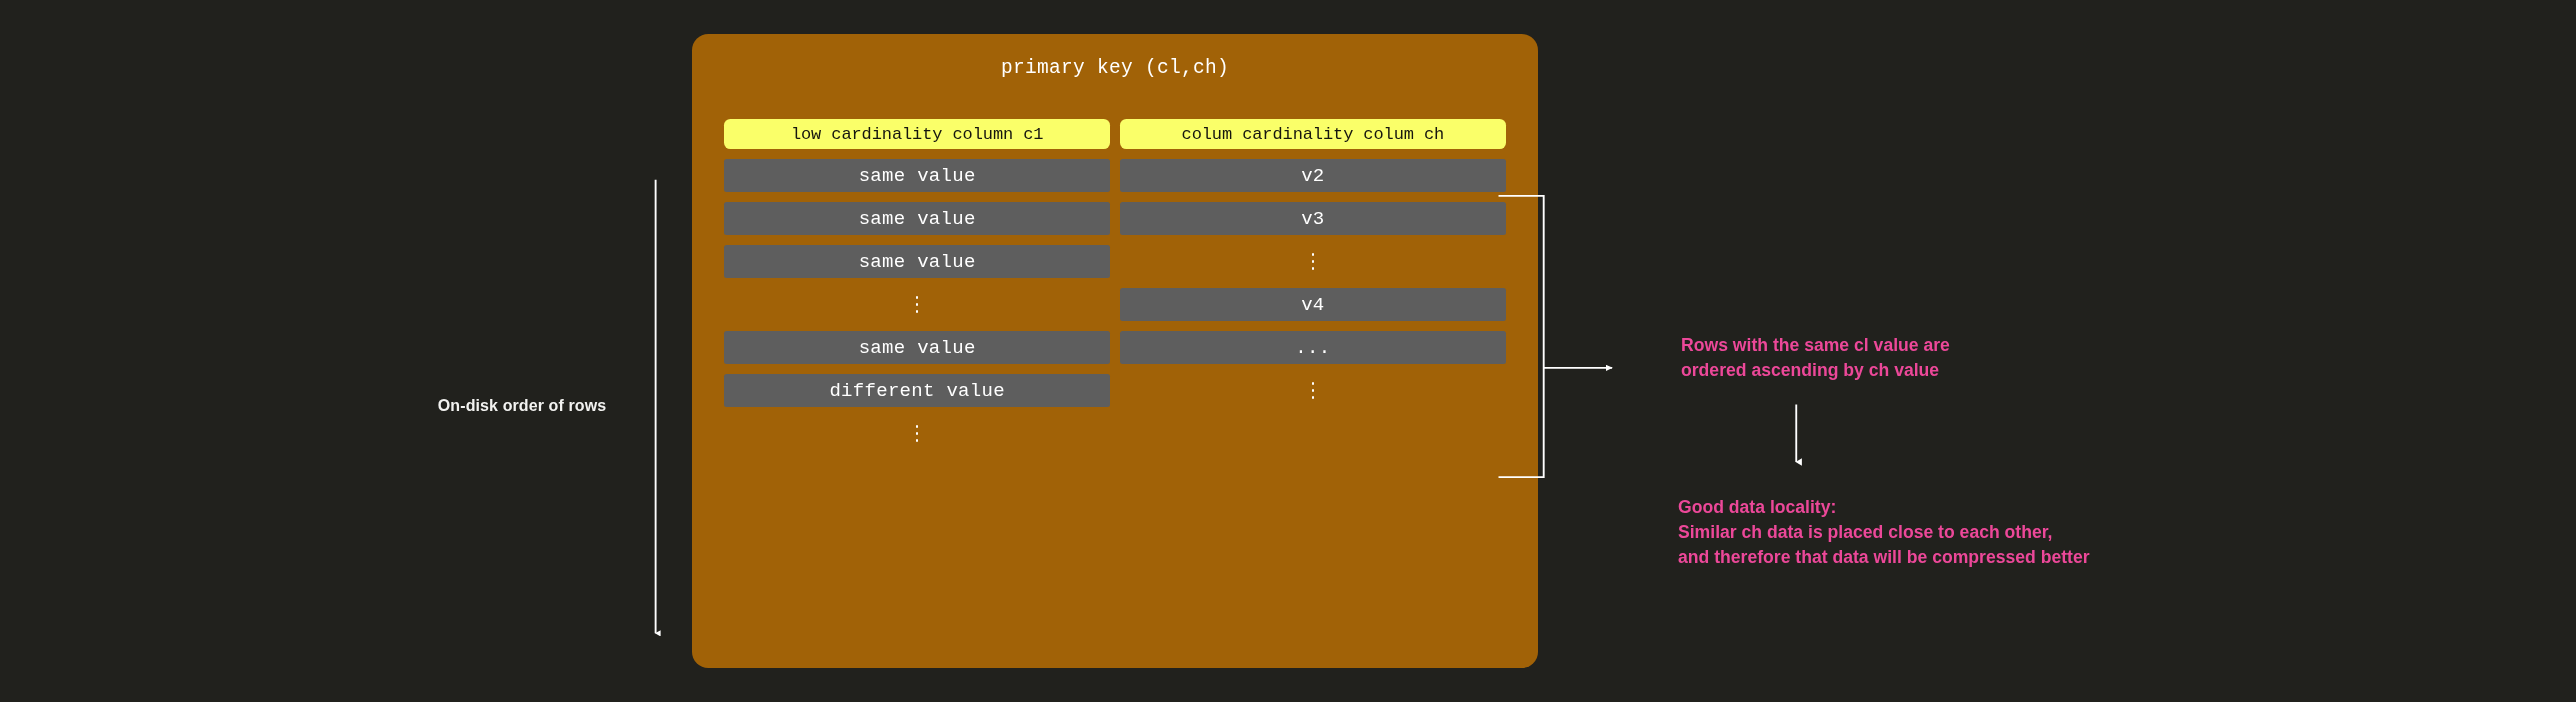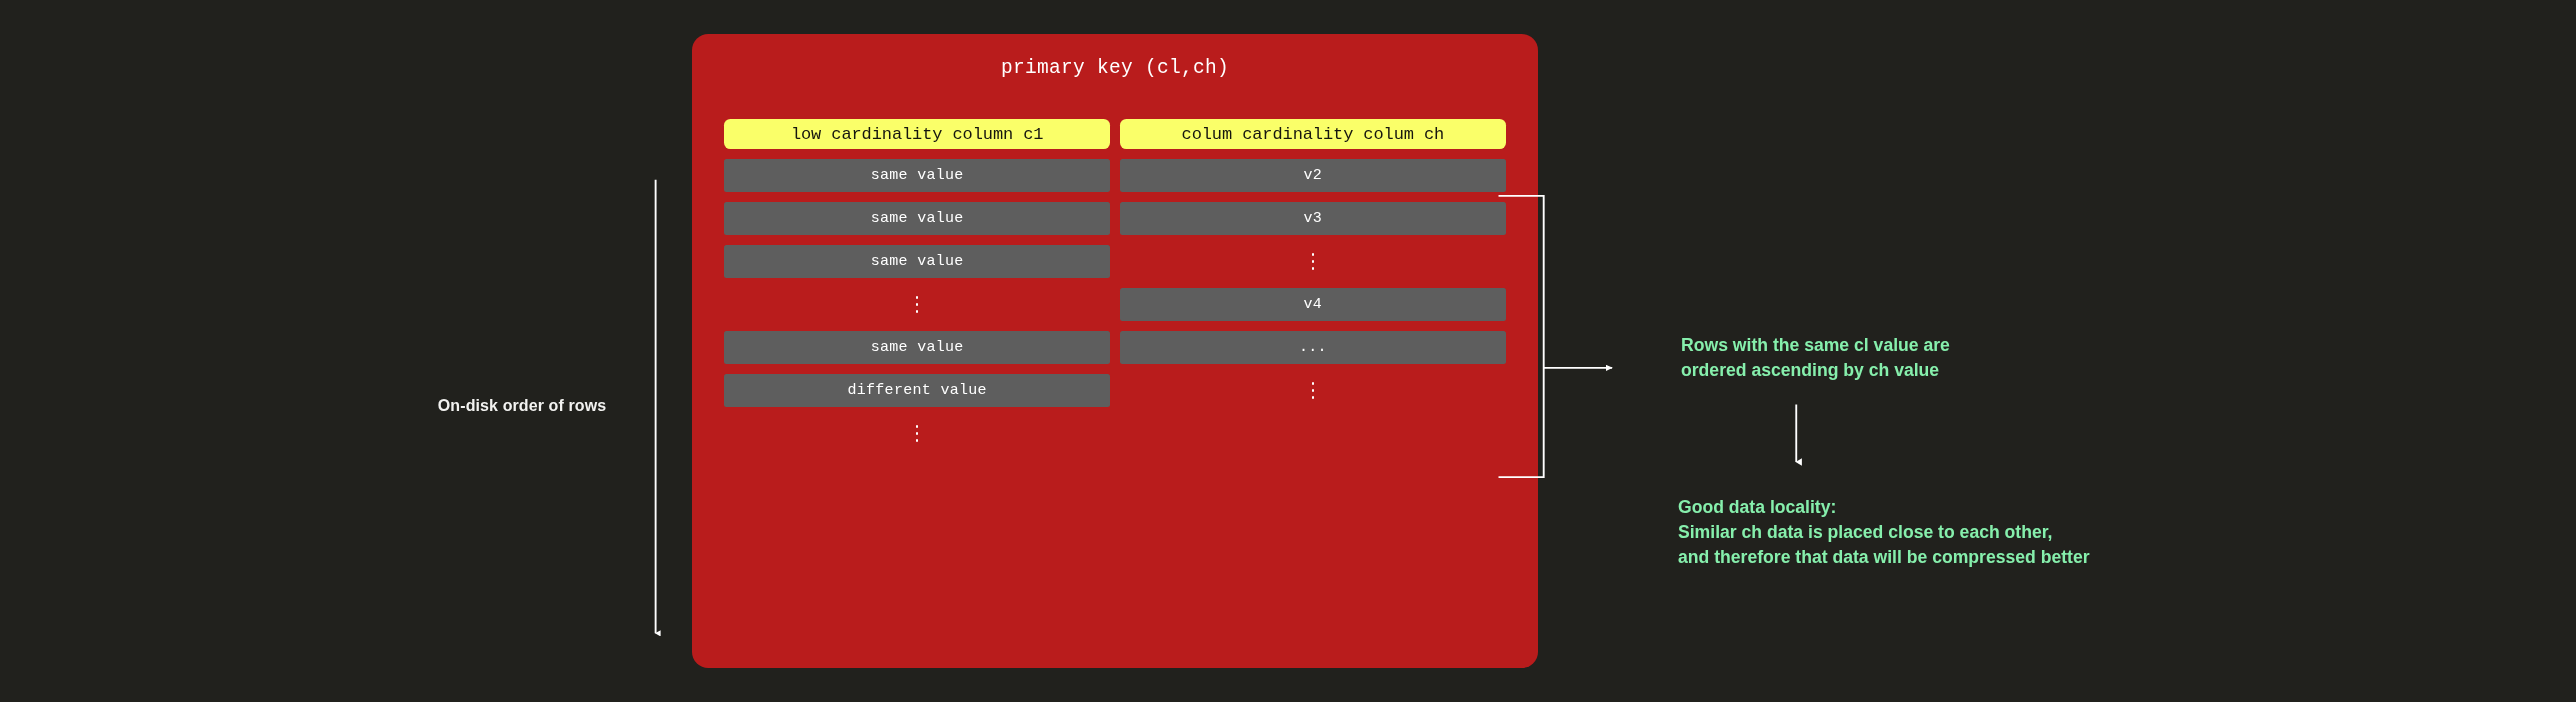--- a/index.html
+++ b/index.html
@@ -42,21 +42,21 @@
     height: 468px;
   }
 
   
   #pk-card {
     position: absolute;
     left: 692px;
     top: 34px;
     width: 846px;
     height: 634px;
-    background: #b91c1c;
+    background: #a16207;
     border-radius: 16.3px;
     box-sizing: border-box;
   }
   #pk-title {
     position: absolute;
     left: 0;
     top: 22.6px;
     width: 100%;
     text-align: center;
     color: #ffffff;
@@ -95,21 +95,21 @@
     white-space: nowrap;
   }
 
   .cell {
     height: 33px;
     border-radius: 2.5px;
     display: flex;
     align-items: center;
     justify-content: center;
     font-family: "Liberation Mono", "DejaVu Sans Mono", monospace;
-    font-size: 15px;
+    font-size: 19px;
     letter-spacing: 0.3px;
     white-space: nowrap;
   }
   .cell.filled {
     background: #5e5e5e;
     color: #ffffff;
   }
 
   
   .vdots {
@@ -143,21 +143,21 @@
     position: absolute;
     left: 1766px;
     top: 402px;
     width: 63px;
     height: 75px;
   }
 
   
   .annotation {
     position: absolute;
-    color: #86efac;
+    color: #ec4899;
     font-size: 17.6px;
     font-weight: 700;
     line-height: 1.42;
     white-space: pre-line;
   }
   #annot-order {
     left: 1681px;
     top: 333px;
     width: 453px;
   }

